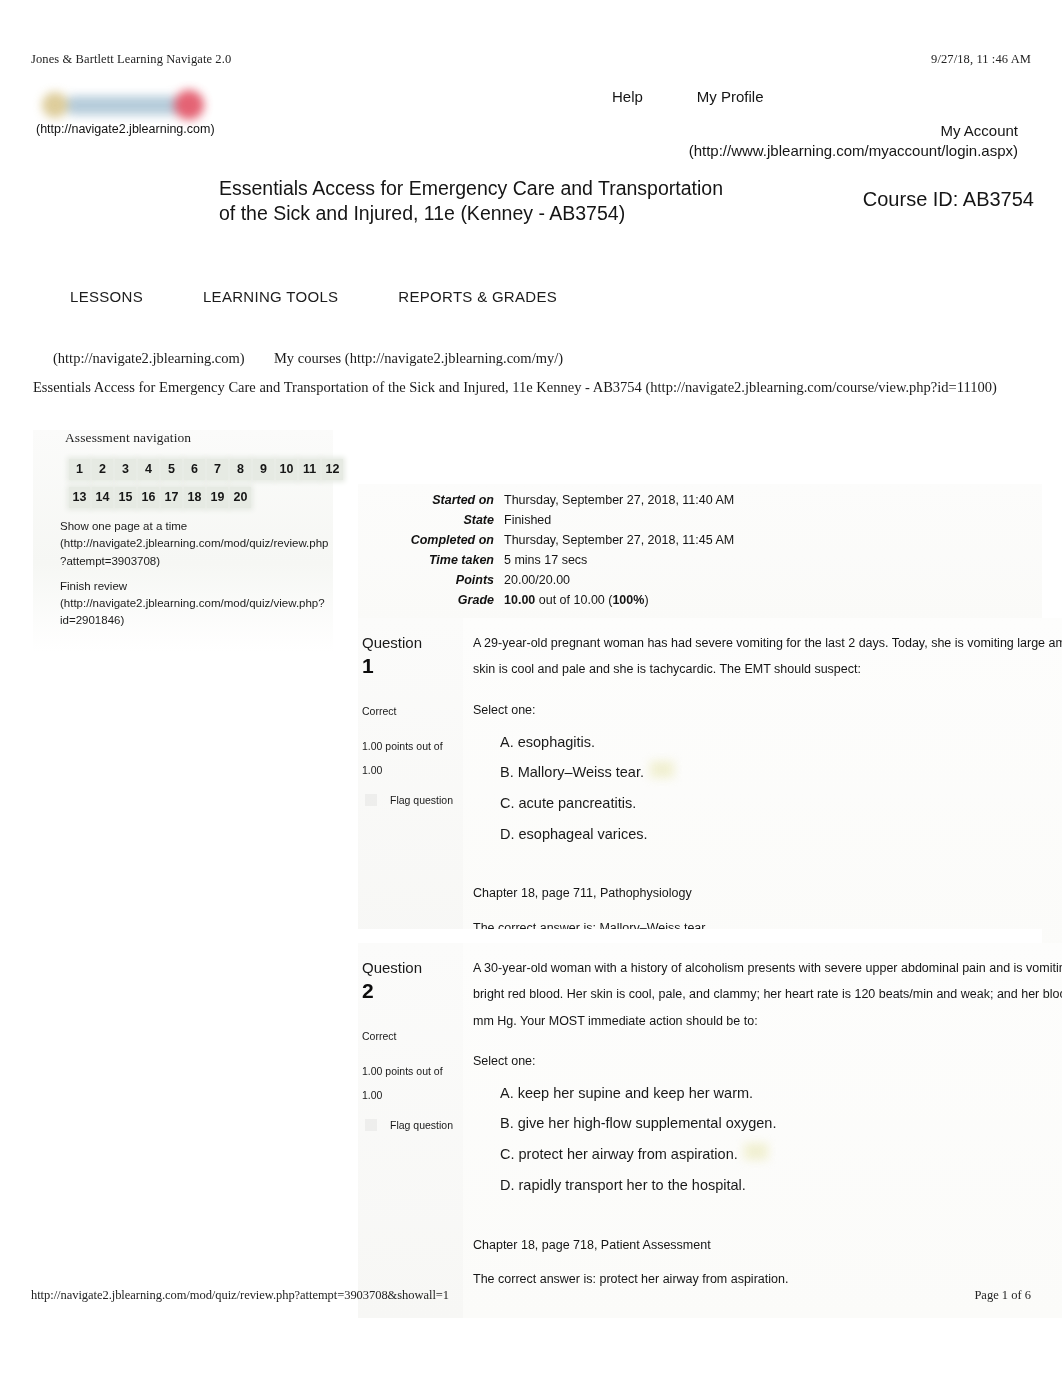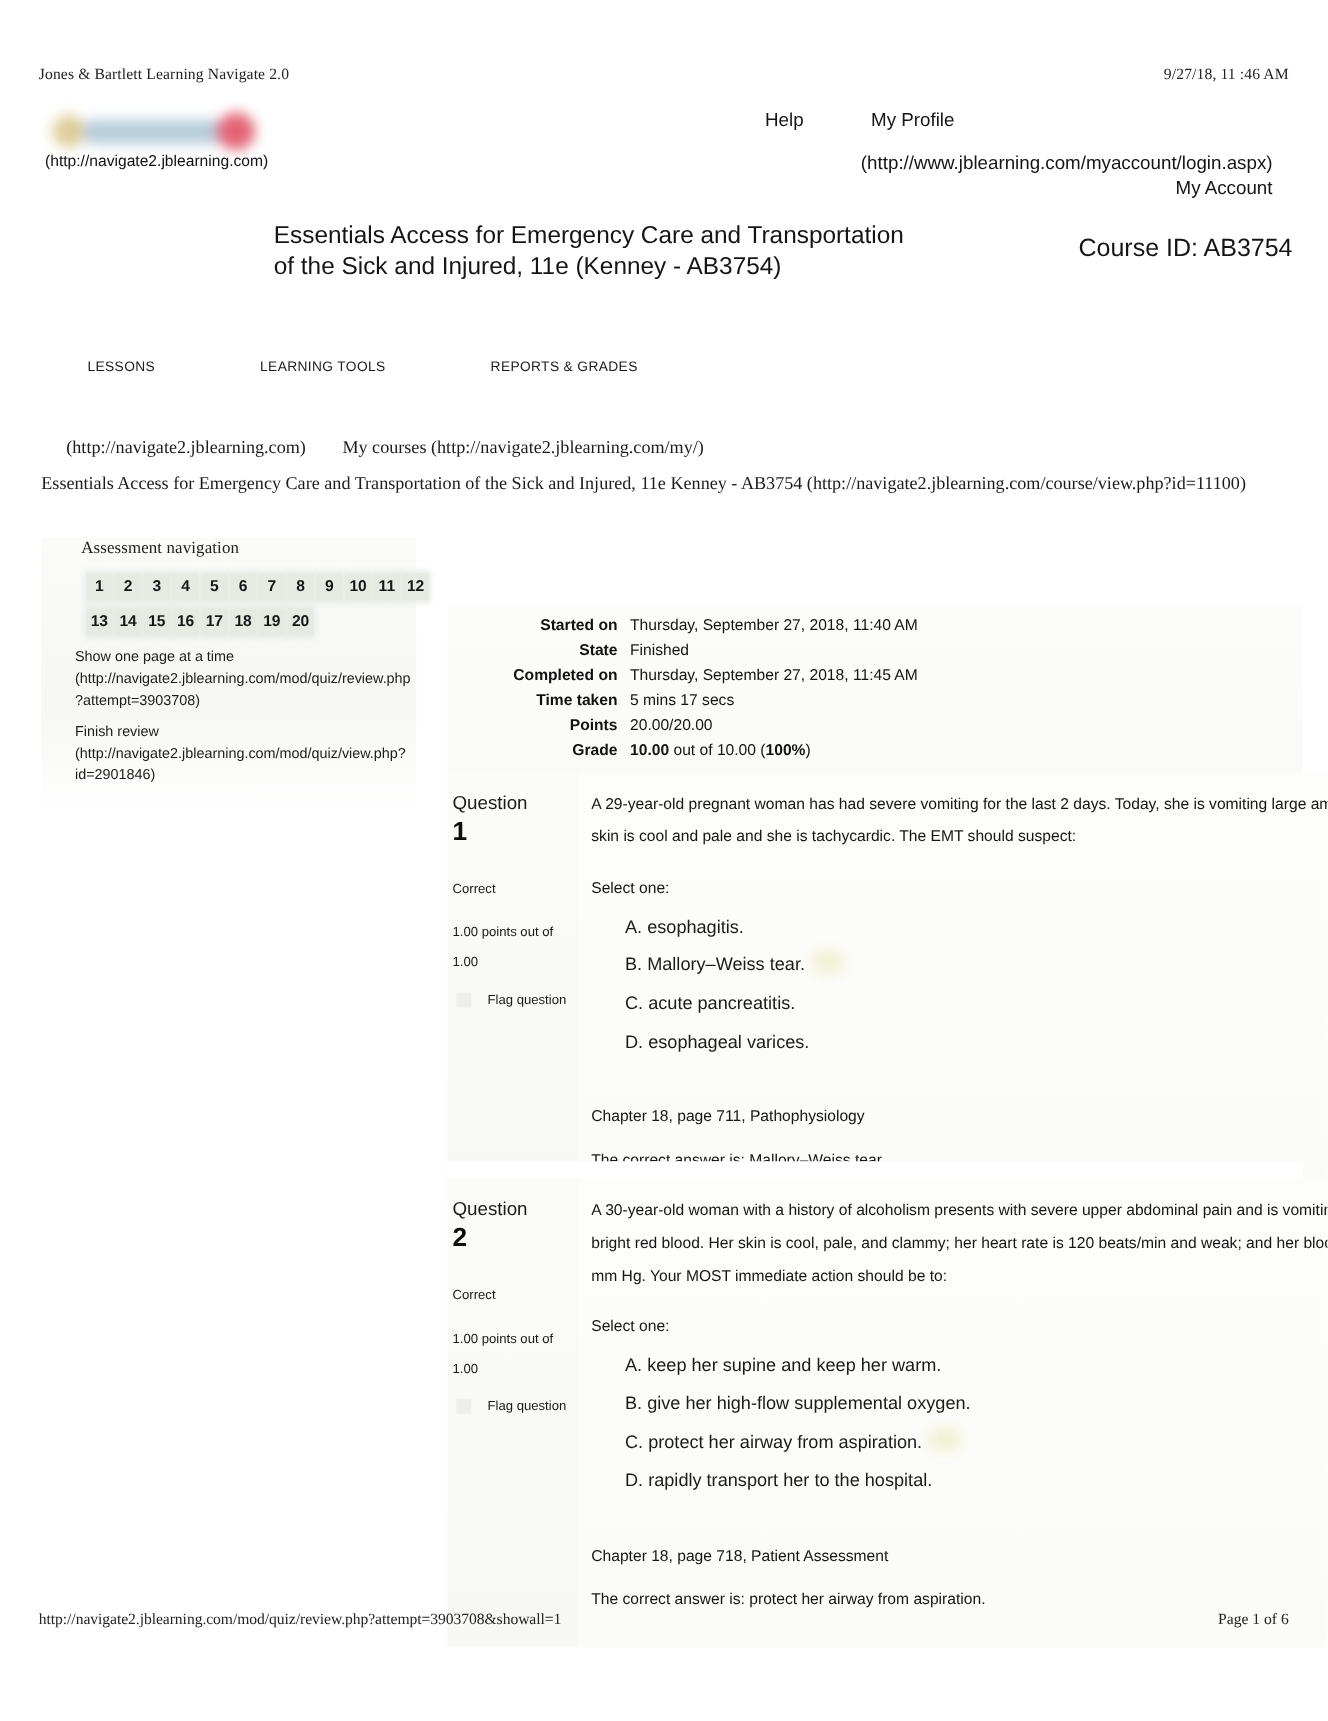--- a/index.html
+++ b/index.html
@@ -124,22 +124,22 @@
     font-size: 20px;
     color: #151515;
   }
 
   
   .mainnav {
     position: absolute;
     top: 288px;
     left: 70px;
     display: flex;
-    gap: 84px;
-    font-size: 11px;
+    gap: 60px;
+    font-size: 15px;
     letter-spacing: .3px;
     color: #1c1c1c;
   }
 
   
   .crumbs {
     position: absolute;
     top: 348px;
     left: 33px;
     width: 1000px;
@@ -213,20 +213,21 @@
     line-height: 20px;
     margin-bottom: 0px;
     height: 20px;
   }
   .summary-label {
     width: 136px;
     text-align: right;
     font-weight: bold;
     color: #111;
     padding-right: 10px;
+    font-style: italic;
   }
   .summary-val { color: #141414; }
   .summary-val b { font-weight: bold; }
 
   
   .question {
     position: absolute;
     left: 358px;
     width: 684px;
     display: flex;
@@ -355,22 +356,22 @@
     <span class="logo-dot red"></span>
   </div>
   <div class="logo-caption">(http://navigate2.jblearning.com)</div>
 </div>
 
 <div class="toplinks">
   <span>Help</span>
   <span>My Profile</span>
 </div>
 <div class="account-block">
+  <div>My Account</div>
   <div>(http://www.jblearning.com/myaccount/login.aspx)</div>
-  <div>My Account</div>
 </div>
 
 <div class="course-title">
   <div>Essentials Access for Emergency Care and Transportation</div>
   <div>of the Sick and Injured, 11e (Kenney - AB3754)</div>
 </div>
 <div class="course-id">Course ID: AB3754</div>
 
 <div class="mainnav">
   <span>LESSONS</span>

